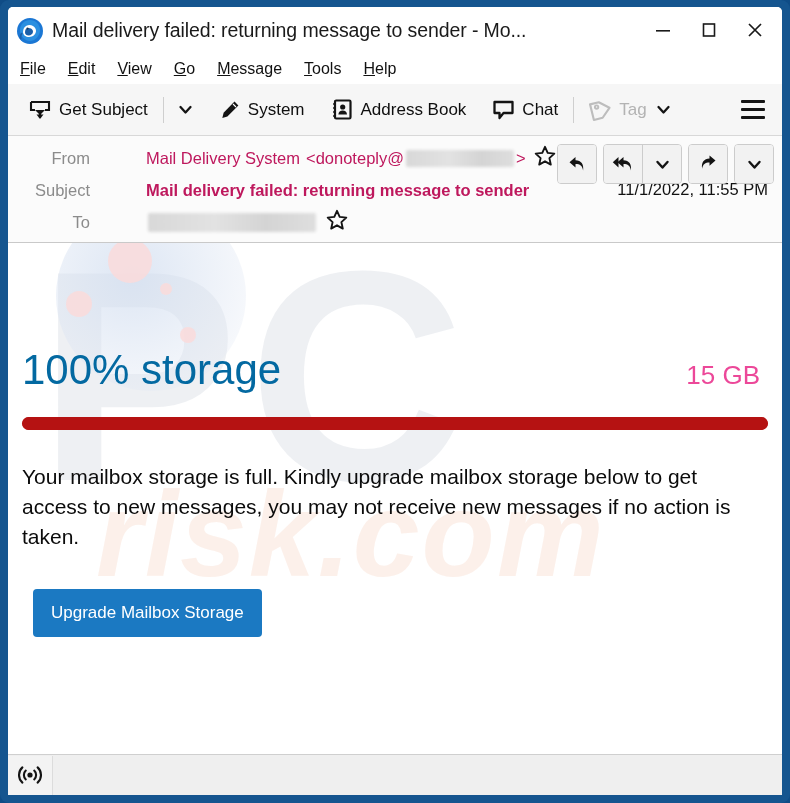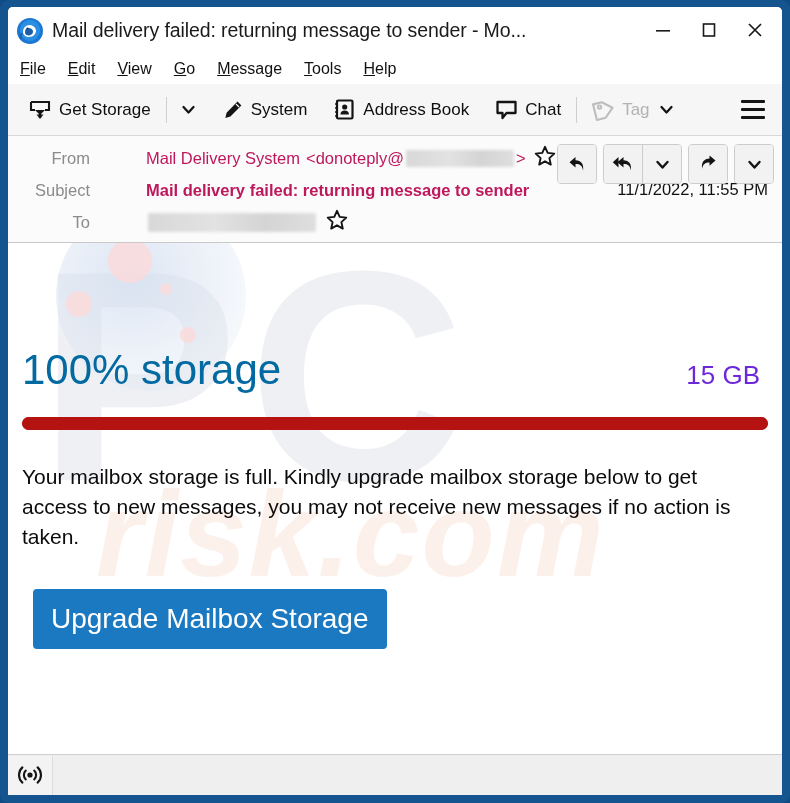--- a/index.html
+++ b/index.html
@@ -281,21 +281,21 @@
     padding-top: 106px;
   }
   #storage-pct {
     font-size: 42px;
     color: #0369a1;
     font-family: "Liberation Sans", sans-serif;
     line-height: 1;
   }
   #storage-size {
     font-size: 26px;
-    color: #6d28d9;
+    color: #ec4899;
     padding-right: 8px;
   }
   #storage-bar-track {
     margin-top: 26px;
     height: 13px;
     border-radius: 7px;
     background: #b51212;
     overflow: hidden;
   }
   #storage-bar-fill {
@@ -309,21 +309,21 @@
     line-height: 1.42;
     color: #0b0b0b;
     max-width: 740px;
   }
   #cta-button {
     display: inline-block;
     margin-top: 38px;
     margin-left: 11px;
     background: #1b79c2;
     color: #ffffff;
-    font-size: 28px;
+    font-size: 17px;
     padding: 14px 18px;
     border-radius: 4px;
     border: none;
     font-family: "Liberation Sans", sans-serif;
     cursor: pointer;
   }
 
   
   #status-bar {
     position: absolute;
@@ -396,21 +396,21 @@
     <div id="toolbar">
 
       <div class="tb-btn">
         <svg width="24" height="24" viewBox="0 0 24 24">
           <path d="M3 4 h18 v8 h-4" fill="none" stroke="#141414" stroke-width="2.1"></path>
           <path d="M3 4 v8 h4" fill="none" stroke="#141414" stroke-width="2.1"></path>
           <path d="M7 12 h10 l-5 5 z" fill="#141414"></path>
           <path d="M12 12 v8" stroke="#141414" stroke-width="2.1" fill="none"></path>
           <path d="M8.5 16.5 L12 21 L15.5 16.5" fill="#141414"></path>
         </svg>
-        <span class="tb-label">Get Storage</span>
+        <span class="tb-label">Get Subject</span>
       </div>
 
       <div class="tb-sep"></div>
 
       <div class="tb-chevron">
         <svg width="17" height="17" viewBox="0 0 17 17">
           <path d="M3.5 6 L8.5 11.5 L13.5 6" fill="none" stroke="#141414" stroke-width="2.3" stroke-linecap="round" stroke-linejoin="round"></path>
         </svg>
       </div>
 

